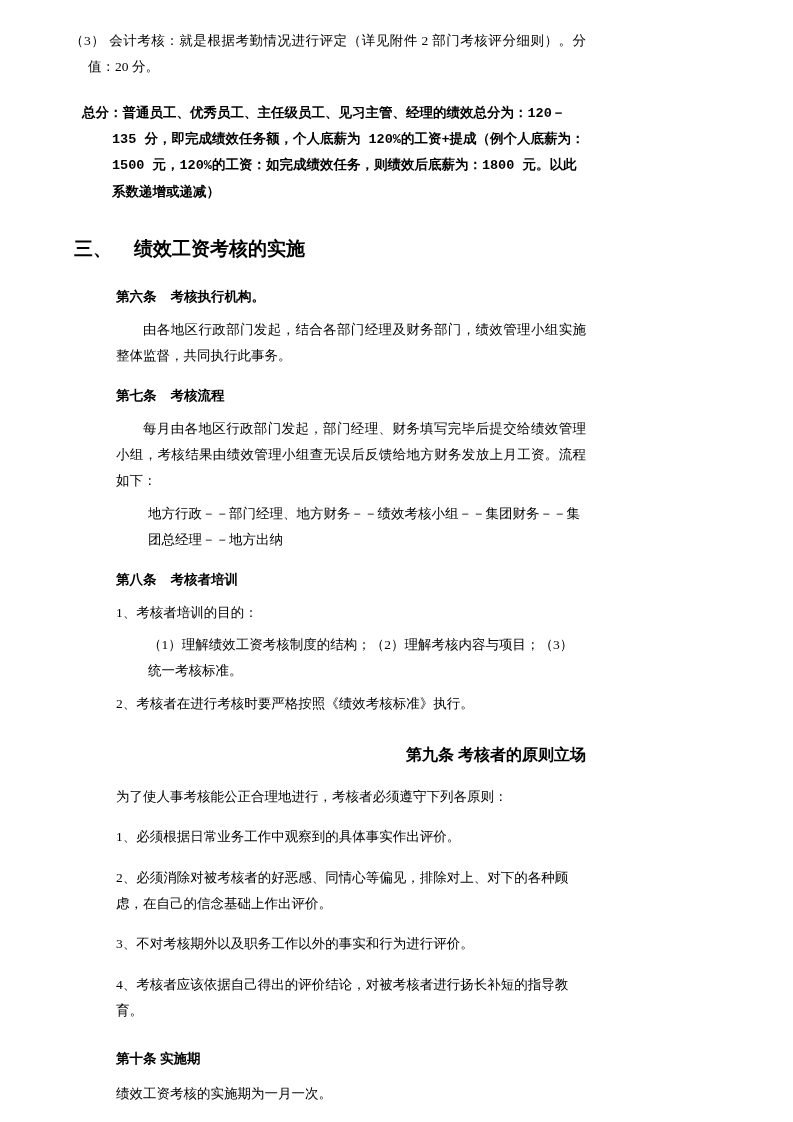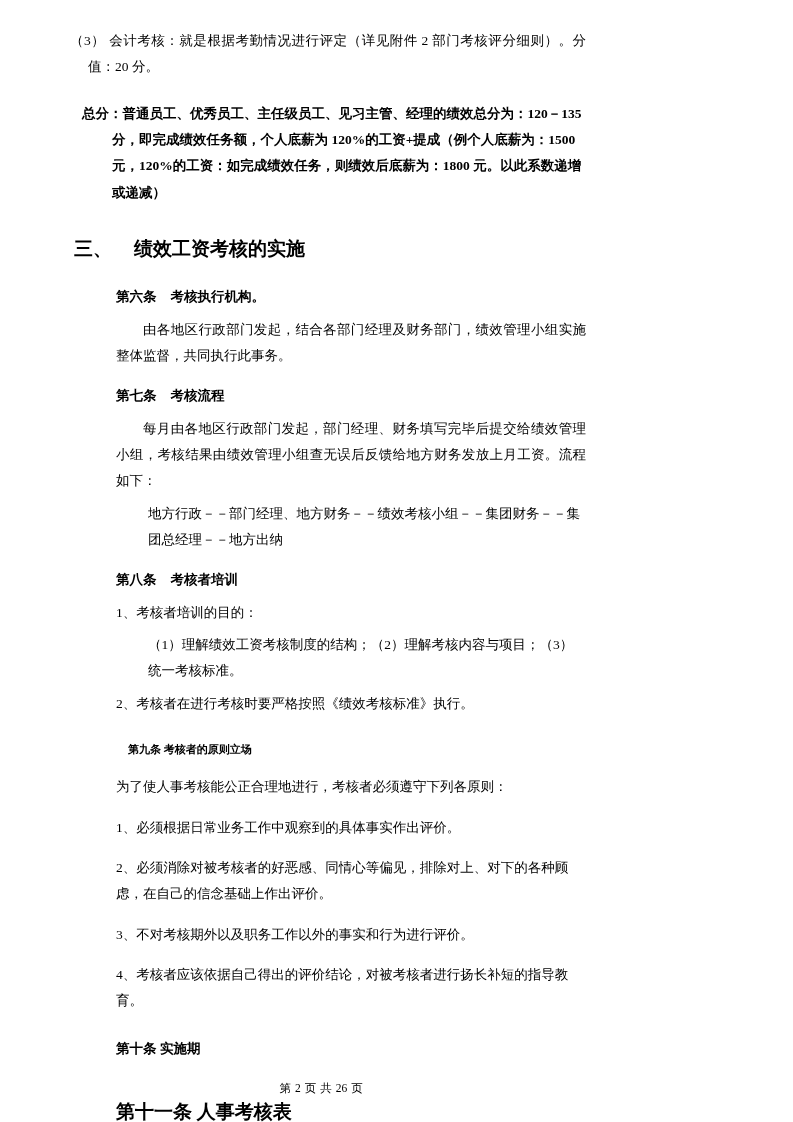--- a/index.html
+++ b/index.html
@@ -30,20 +30,21 @@
   .indent2 {
     text-indent: 2em;
   }
   .hang-total {
     padding-left: 60px;
     text-indent: -30px;
     font-weight: bold;
     font-size: 13.5px;
     line-height: 1.95;
     margin: 0 0 4px 0;
+    font-family: Liberation Mono, monospace;
   }
   .hang-total .norm {
     font-weight: bold;
   }
   .para-1 {
     padding-left: 36px;
     text-indent: -18px;
     margin-bottom: 20px;
   }
   h2.section {
@@ -83,24 +84,25 @@
     padding-left: 96px;
   }
   .flow {
     padding-left: 96px;
     font-size: 13.5px;
     line-height: 1.95;
     margin: 0 0 6px 0;
   }
   .article-9 {
     font-weight: bold;
-    font-size: 11px;
+    font-size: 16px;
     padding-left: 76px;
     margin: 22px 0 14px 0;
     line-height: 1.95;
+    text-align: right;
   }
   .plain-left {
     padding-left: 64px;
     font-size: 13.5px;
     line-height: 1.95;
     margin: 0 0 14px 0;
   }
   .article-10 {
     font-weight: bold;
     font-size: 13.5px;
@@ -162,20 +164,21 @@
 
   <p class="plain-left">为了使人事考核能公正合理地进行，考核者必须遵守下列各原则：</p>
 
   <p class="plain-left">1、必须根据日常业务工作中观察到的具体事实作出评价。</p>
   <p class="plain-left">2、必须消除对被考核者的好恶感、同情心等偏见，排除对上、对下的各种顾虑，在自己的信念基础上作出评价。</p>
   <p class="plain-left">3、不对考核期外以及职务工作以外的事实和行为进行评价。</p>
   <p class="plain-left">4、考核者应该依据自己得出的评价结论，对被考核者进行扬长补短的指导教育。</p>
 
   <p class="article-10">第十条 实施期</p>
 
+  <p class="plain-left">绩效工资考核的实施期为一月一次。</p>
 
   <p class="article-11">第十一条  人事考核表</p>
 
   <div class="footer">
     <span class="seg">第</span><span class="seg">2</span><span class="seg">页</span><span class="seg">共</span><span class="seg">26</span><span class="seg">页</span>
   </div>
 
 </div>
 
 </body></html>

